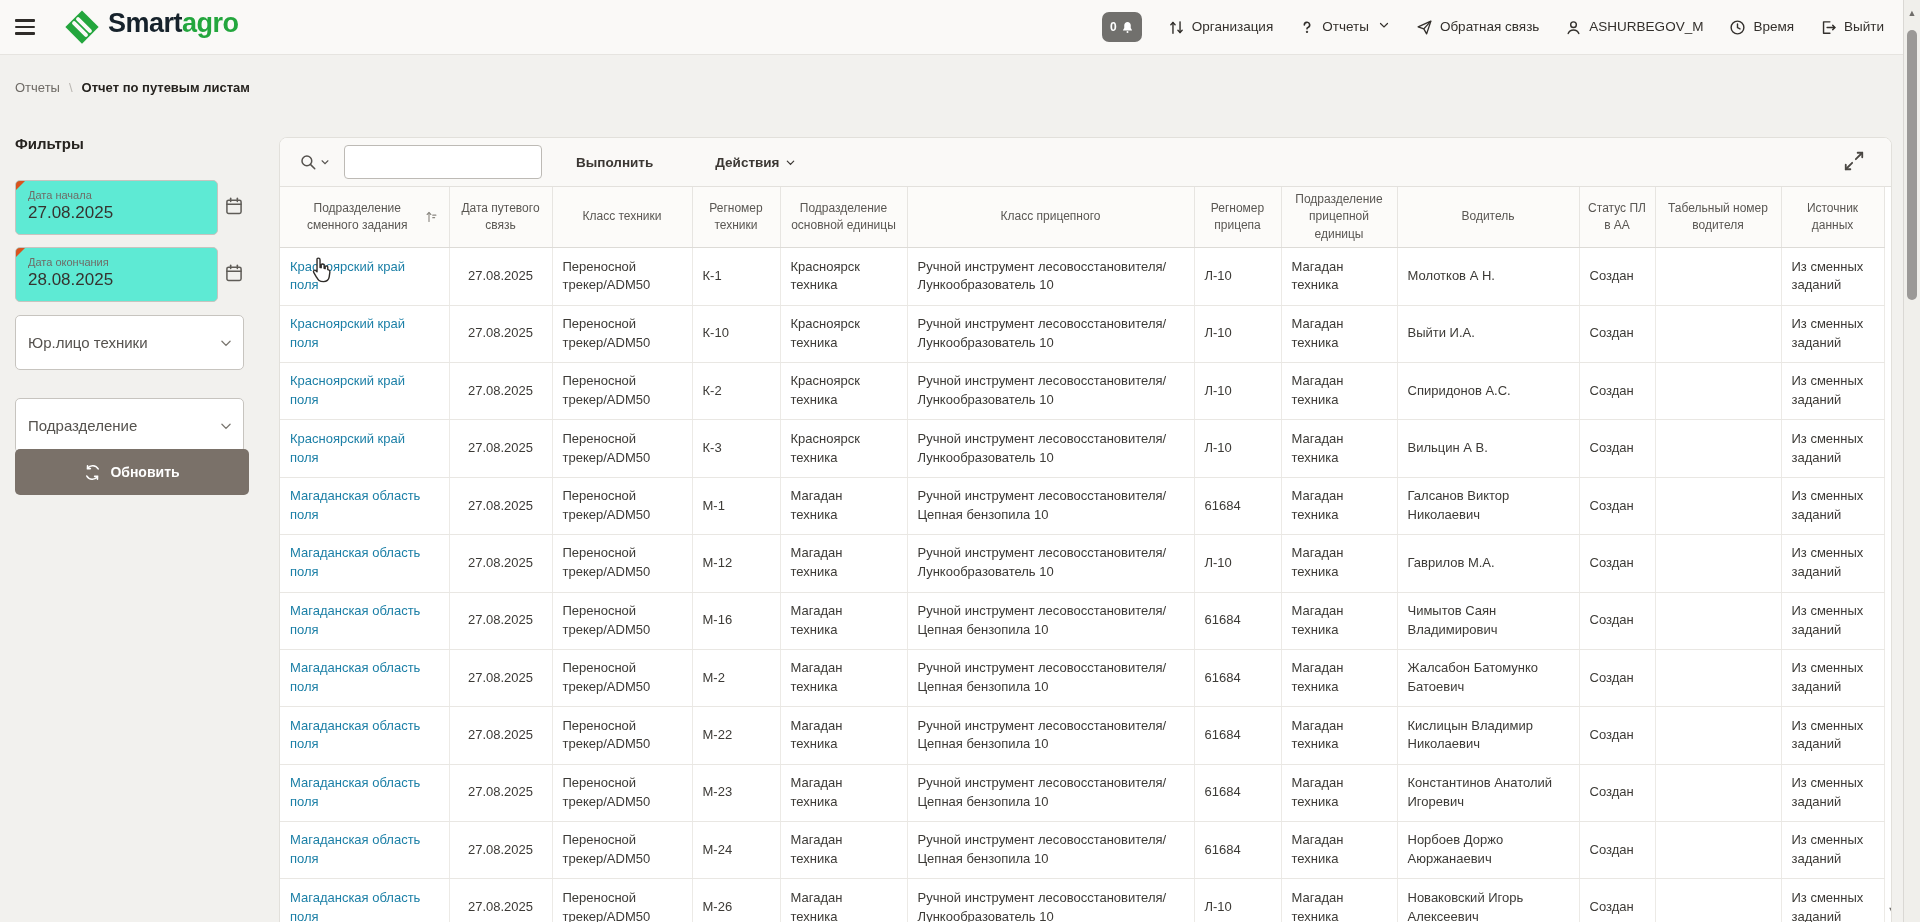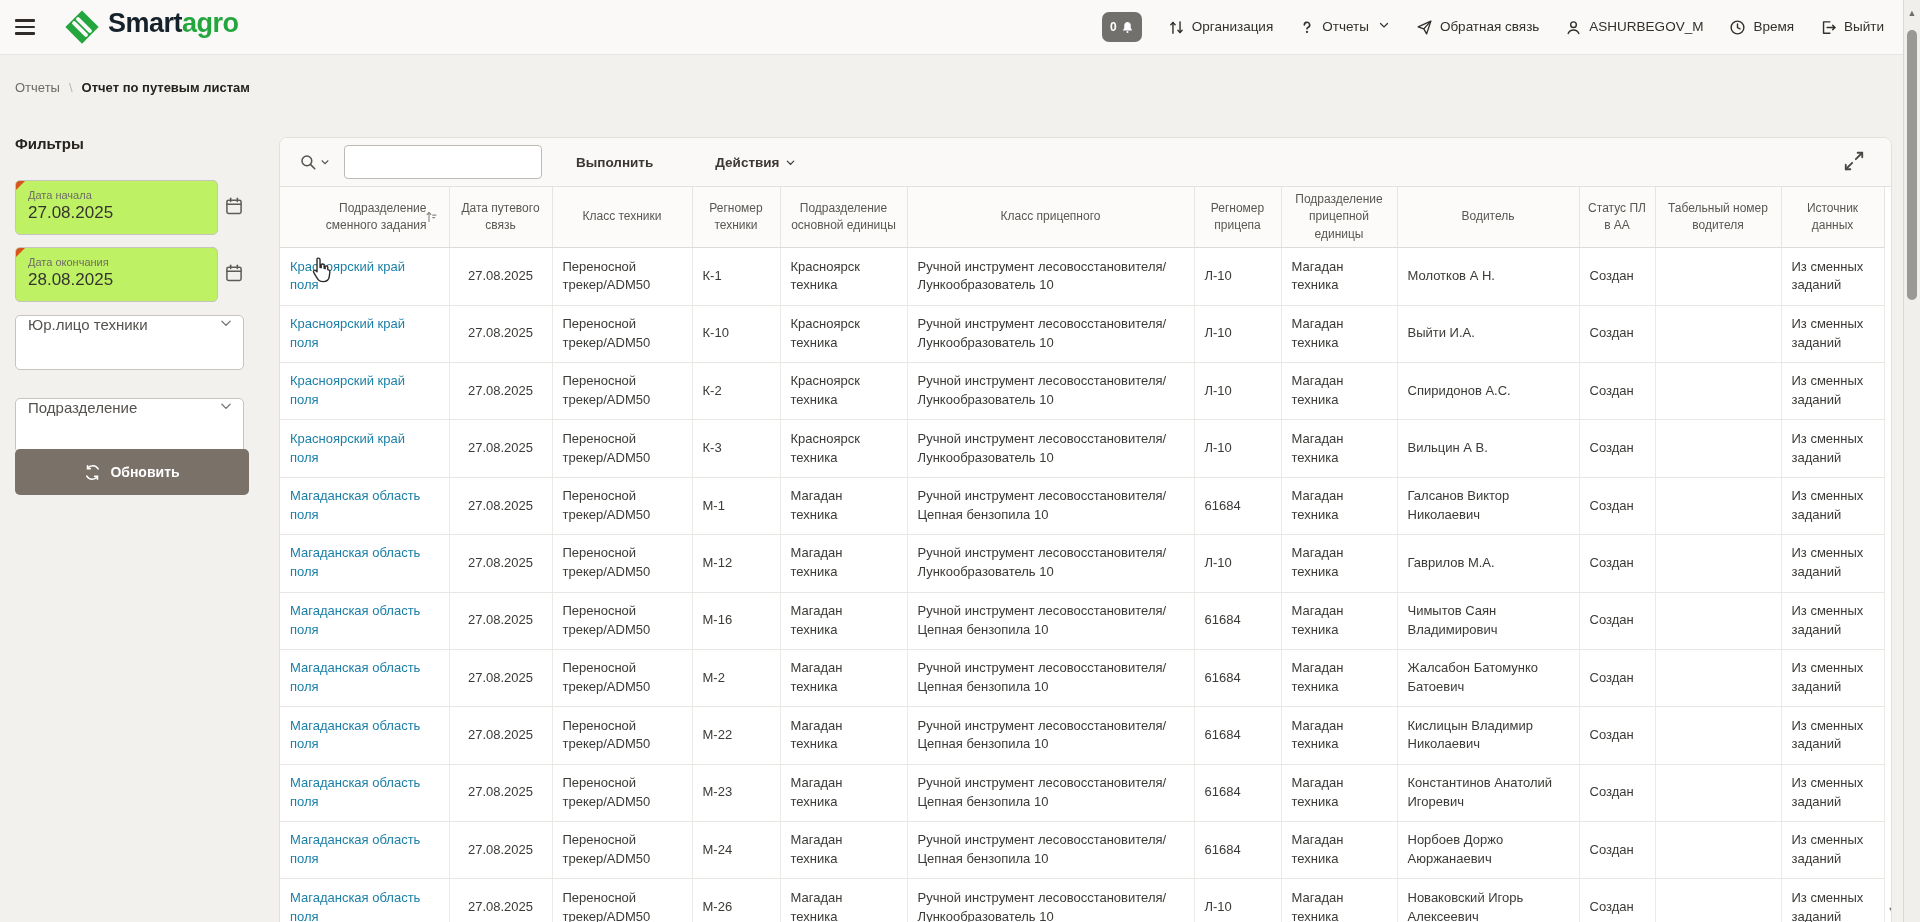--- a/index.html
+++ b/index.html
@@ -28,33 +28,33 @@
   
   .breadcrumb { position:absolute; left:15px; top:80px; font-size:13px; display:flex; gap:9px;
     align-items:center; }
   .bc-parent { color:#6e6a65; cursor:pointer; }
   .bc-sep { color:#b9b6b1; }
   .bc-current { color:#26231f; font-weight:bold; }
 
   
   .filters-title { position:absolute; left:15px; top:135px; font-size:15px; font-weight:bold;
     color:#26231f; }
-  .field { position:absolute; left:15px; width:203px; background:#bef264; border:1px solid #c7c4bf;
+  .field { position:absolute; left:15px; width:203px; background:#5eead4; border:1px solid #c7c4bf;
     border-radius:5px; padding:8px 10px 6px 12px; overflow:hidden; }
   .field .corner { position:absolute; left:0; top:0; width:0; height:0;
     border-top:9px solid #d9531e; border-right:9px solid transparent; }
   .field-label { font-size:11px; color:#6f6b66; margin-bottom:2px; }
   .field-value { font-size:17px; color:#36332f; }
   #field-date-start { top:180px; height:55px; }
   #field-date-end   { top:247px; height:55px; }
   .cal-btn { position:absolute; left:224px; width:22px; height:22px; color:#5f5c57; cursor:pointer; }
   #cal-start { top:196px; }
   #cal-end   { top:263px; }
   .select { position:absolute; left:15px; width:229px; height:55px; background:#fff;
-    border:1px solid #c7c4bf; border-radius:5px; display:flex; align-items:flex-start;
+    border:1px solid #c7c4bf; border-radius:5px; display:flex; align-items:center;
     padding:0 10px 0 12px; font-size:15px; color:#55524e; cursor:pointer; }
   #select-legal { top:315px; }
   #select-division { top:398px; }
   .select .sel-chev { margin-left:auto; color:#7a766f; }
   .refresh-btn { position:absolute; left:15px; top:449px; width:234px; height:46px;
     background:#7a7169; border:none; border-radius:5px; color:#fff; font-size:14px;
     font-weight:bold; display:flex; align-items:center; justify-content:center; gap:9px;
     cursor:pointer; font-family:inherit; }
 
   
@@ -276,21 +276,21 @@
         <col style="width:287px">
       <col style="width:87px">
         <col style="width:116px">
         <col style="width:182px">
       <col style="width:76px">
         <col style="width:126px">
         <col style="width:103px">
     </colgroup>
     <thead>
       <tr id="header-row">
-          <th><span class="th-inner" style="padding-right: 14px; text-align: right;">Подразделение сменного задания</span><svg class="sort-ico" width="15" height="15" viewBox="0 0 24 24" fill="none" stroke="currentColor" stroke-width="1.8" stroke-linecap="round">
+          <th><span class="th-inner" style="padding-right: 14px;">Подразделение сменного задания</span><svg class="sort-ico" width="15" height="15" viewBox="0 0 24 24" fill="none" stroke="currentColor" stroke-width="1.8" stroke-linecap="round">
               <path d="M8 19 V5"></path>
               <path d="M5 8 L8 5 L11 8"></path>
               <path d="M14 9 H19"></path>
               <path d="M14 13 H17"></path>
             </svg></th>
           <th><span class="th-inner">Дата путевого связь</span></th>
           <th><span class="th-inner">Класс техники</span></th>
           <th><span class="th-inner">Регномер техники</span></th>
           <th><span class="th-inner">Подразделение основной единицы</span></th>
           <th><span class="th-inner">Класс прицепного</span></th>

